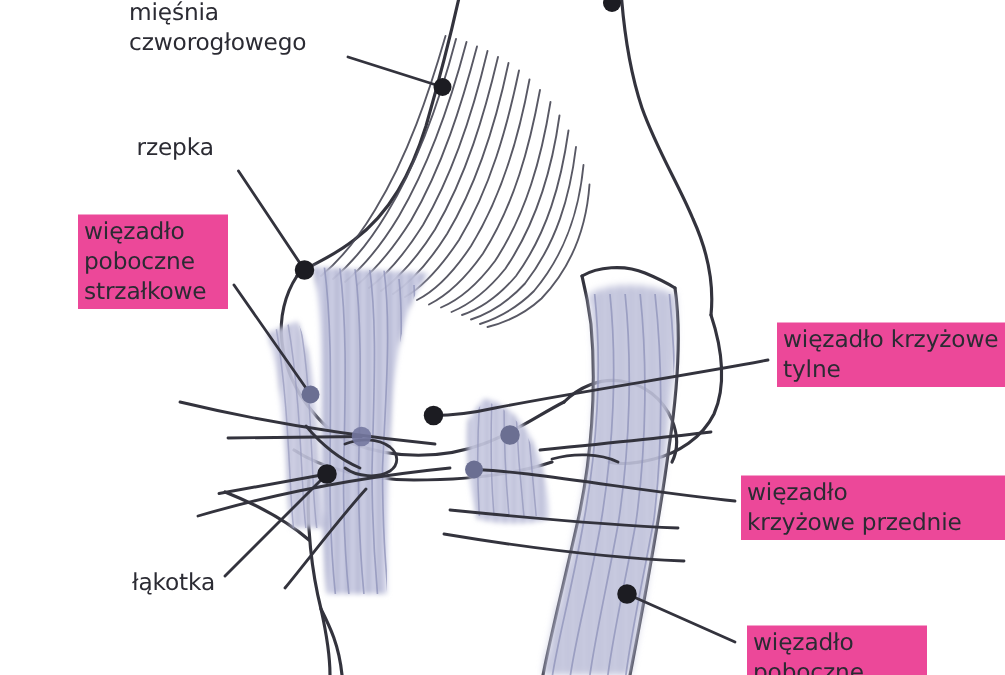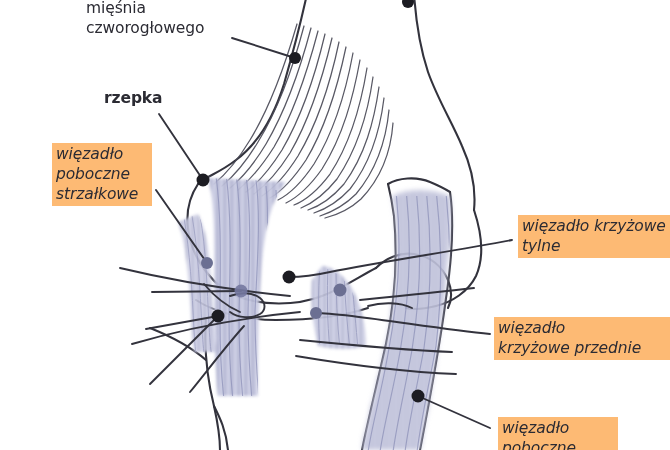--- a/index.html
+++ b/index.html
@@ -25,23 +25,22 @@
   .label {
     position: absolute;
     font-family: "DejaVu Sans", "Liberation Sans", sans-serif;
     font-size: 15.5px;
     line-height: 1.30;
     color: #2b2b33;
     white-space: pre-line;
     letter-spacing: -0.1px;
   }
   .label.hl {
-    background: #fdba74;
+    background: #ec4899;
     padding: 1px 4px 2px 4px;
-    font-style: italic;
   }
   .label.plain {
     background: transparent;
     padding: 1px 2px;
   }
   .ta-left   { text-align: left; }
   .ta-right  { text-align: right; }
 </style>
 </head>
 <body>
@@ -229,28 +228,29 @@
       <circle cx="340" cy="290" r="6.5" fill="#6b6f92"></circle>
       <circle cx="316" cy="313" r="6" fill="#6b6f92"></circle>
       <circle cx="418" cy="396" r="6.5" fill="#1c1c22"></circle>
     </g>
 
   </svg>
 
   <div class="label plain ta-left" style="left:84px; top:-3px; width:170px;">mięśnia
 czworogłowego</div>
 
-  <div class="label plain ta-left" style="left:102px; top:87px; width:110px;font-weight:bold;">rzepka</div>
+  <div class="label plain ta-left" style="left:89px; top:87px; width:110px;">rzepka</div>
 
   <div class="label hl ta-left" style="left:52px; top:143px; width:92px;">więzadło
 poboczne
 strzałkowe</div>
 
 
 
+  <div class="label plain ta-left" style="left:86px; top:377px; width:100px;">łąkotka</div>
 
   <div class="label hl ta-left" style="left:518px; top:215px; width:152px;">więzadło krzyżowe
 tylne</div>
 
   <div class="label hl ta-left" style="left:494px; top:317px; width:176px;">więzadło
 krzyżowe przednie</div>
 
   <div class="label hl ta-left" style="left:498px; top:417px; width:112px;">więzadło
 poboczne</div>
 

